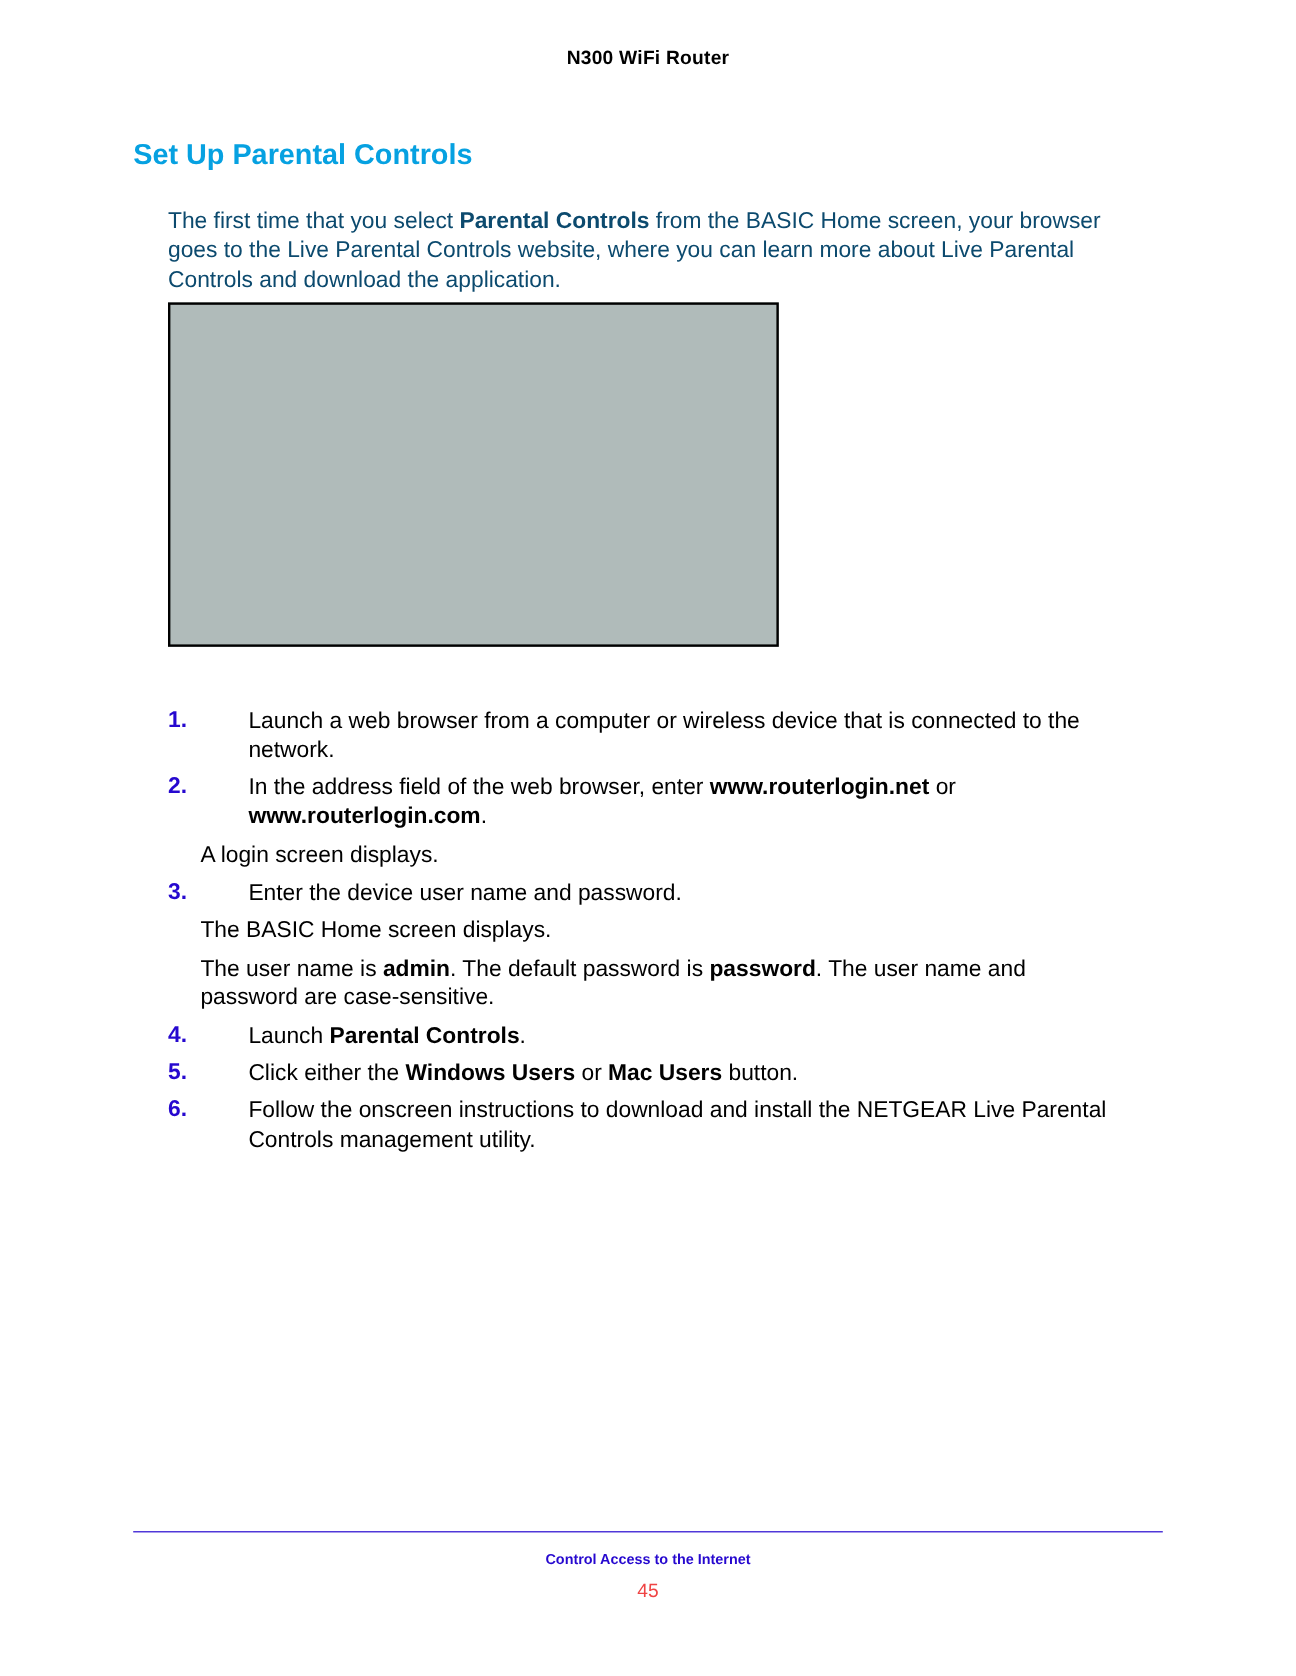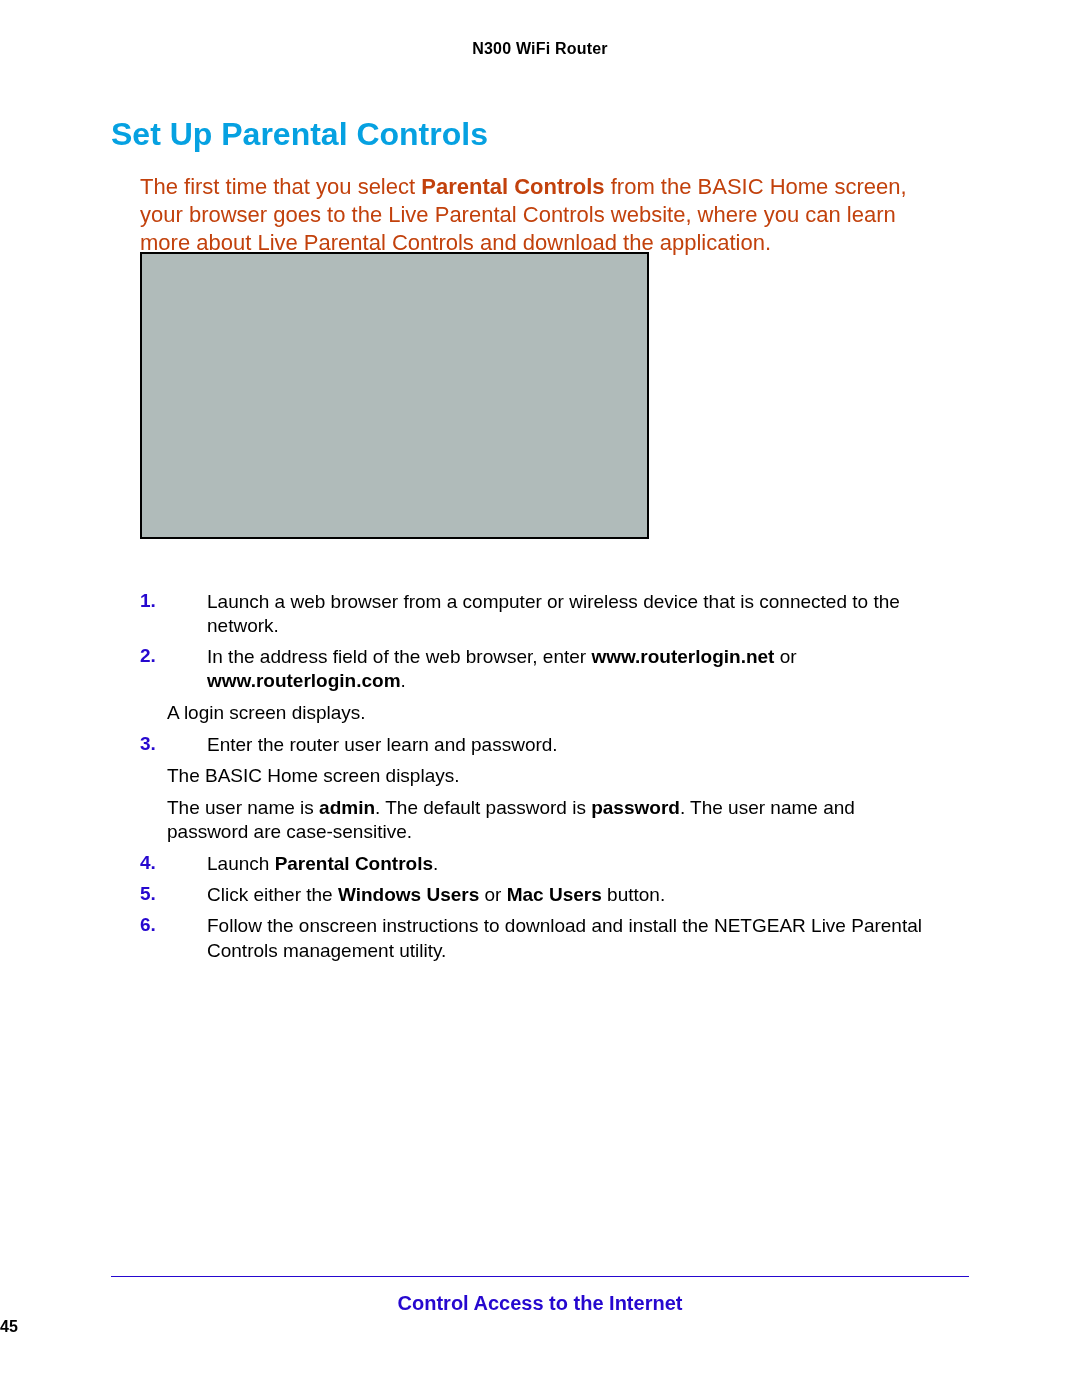--- a/index.html
+++ b/index.html
@@ -24,33 +24,33 @@
     text-align: center;
     font-weight: bold;
     font-size: 16px;
     color: #000000;
     letter-spacing: 0.2px;
   }
   .section-heading {
     position: absolute;
     top: 116px;
     left: 111px;
-    font-size: 32px;
+    font-size: 24px;
     font-weight: bold;
     color: #06a1e1;
     letter-spacing: 0px;
   }
   .intro-paragraph {
     position: absolute;
     top: 173px;
     left: 140px;
     width: 800px;
-    font-size: 22px;
+    font-size: 19px;
     line-height: 1.28;
-    color: #c2410c;
+    color: #0c4a6e;
   }
   .figure {
     position: absolute;
     top: 252px;
     left: 140px;
     width: 509px;
     height: 287px;
     background: #b0bbba;
     border: 2px solid #000000;
     box-sizing: border-box;
@@ -100,32 +100,32 @@
     height: 0;
     border-top: 1px solid #2608cf;
   }
   .footer-section {
     position: absolute;
     top: 1292px;
     left: 0;
     width: 100%;
     text-align: center;
     font-weight: bold;
-    font-size: 20px;
+    font-size: 12px;
     color: #2608cf;
   }
   .footer-page {
     position: absolute;
     top: 1318px;
     left: 0;
     width: 100%;
-    text-align: left;
-    font-weight: bold;
+    text-align: center;
+    font-weight: normal;
     font-size: 16px;
-    color: #000000;
+    color: #ef4444;
   }
   b { font-weight: bold; }
 </style>
 </head>
 <body>
 
 <div class="page">
 
   <div class="header-title">N300 WiFi Router</div>
 
@@ -148,21 +148,21 @@
     <div class="step">
       <div class="step-num">2.</div>
       <div class="step-body">
         <span>In the address field of the web browser, enter </span><b>www.routerlogin.net</b><span> or </span><b>www.routerlogin.com</b><span>.</span>
       </div>
     </div>
     <div class="step-sub">A login screen displays.</div>
 
     <div class="step">
       <div class="step-num">3.</div>
-      <div class="step-body">Enter the router user learn and password.</div>
+      <div class="step-body">Enter the device user name and password.</div>
     </div>
     <div class="step-sub">The BASIC Home screen displays.</div>
     <div class="step-sub">
       <span>The user name is </span><b>admin</b><span>. The default password is </span><b>password</b><span>. The user name and password are case-sensitive.</span>
     </div>
 
     <div class="step">
       <div class="step-num">4.</div>
       <div class="step-body">
         <span>Launch </span><b>Parental Controls</b><span>.</span>

